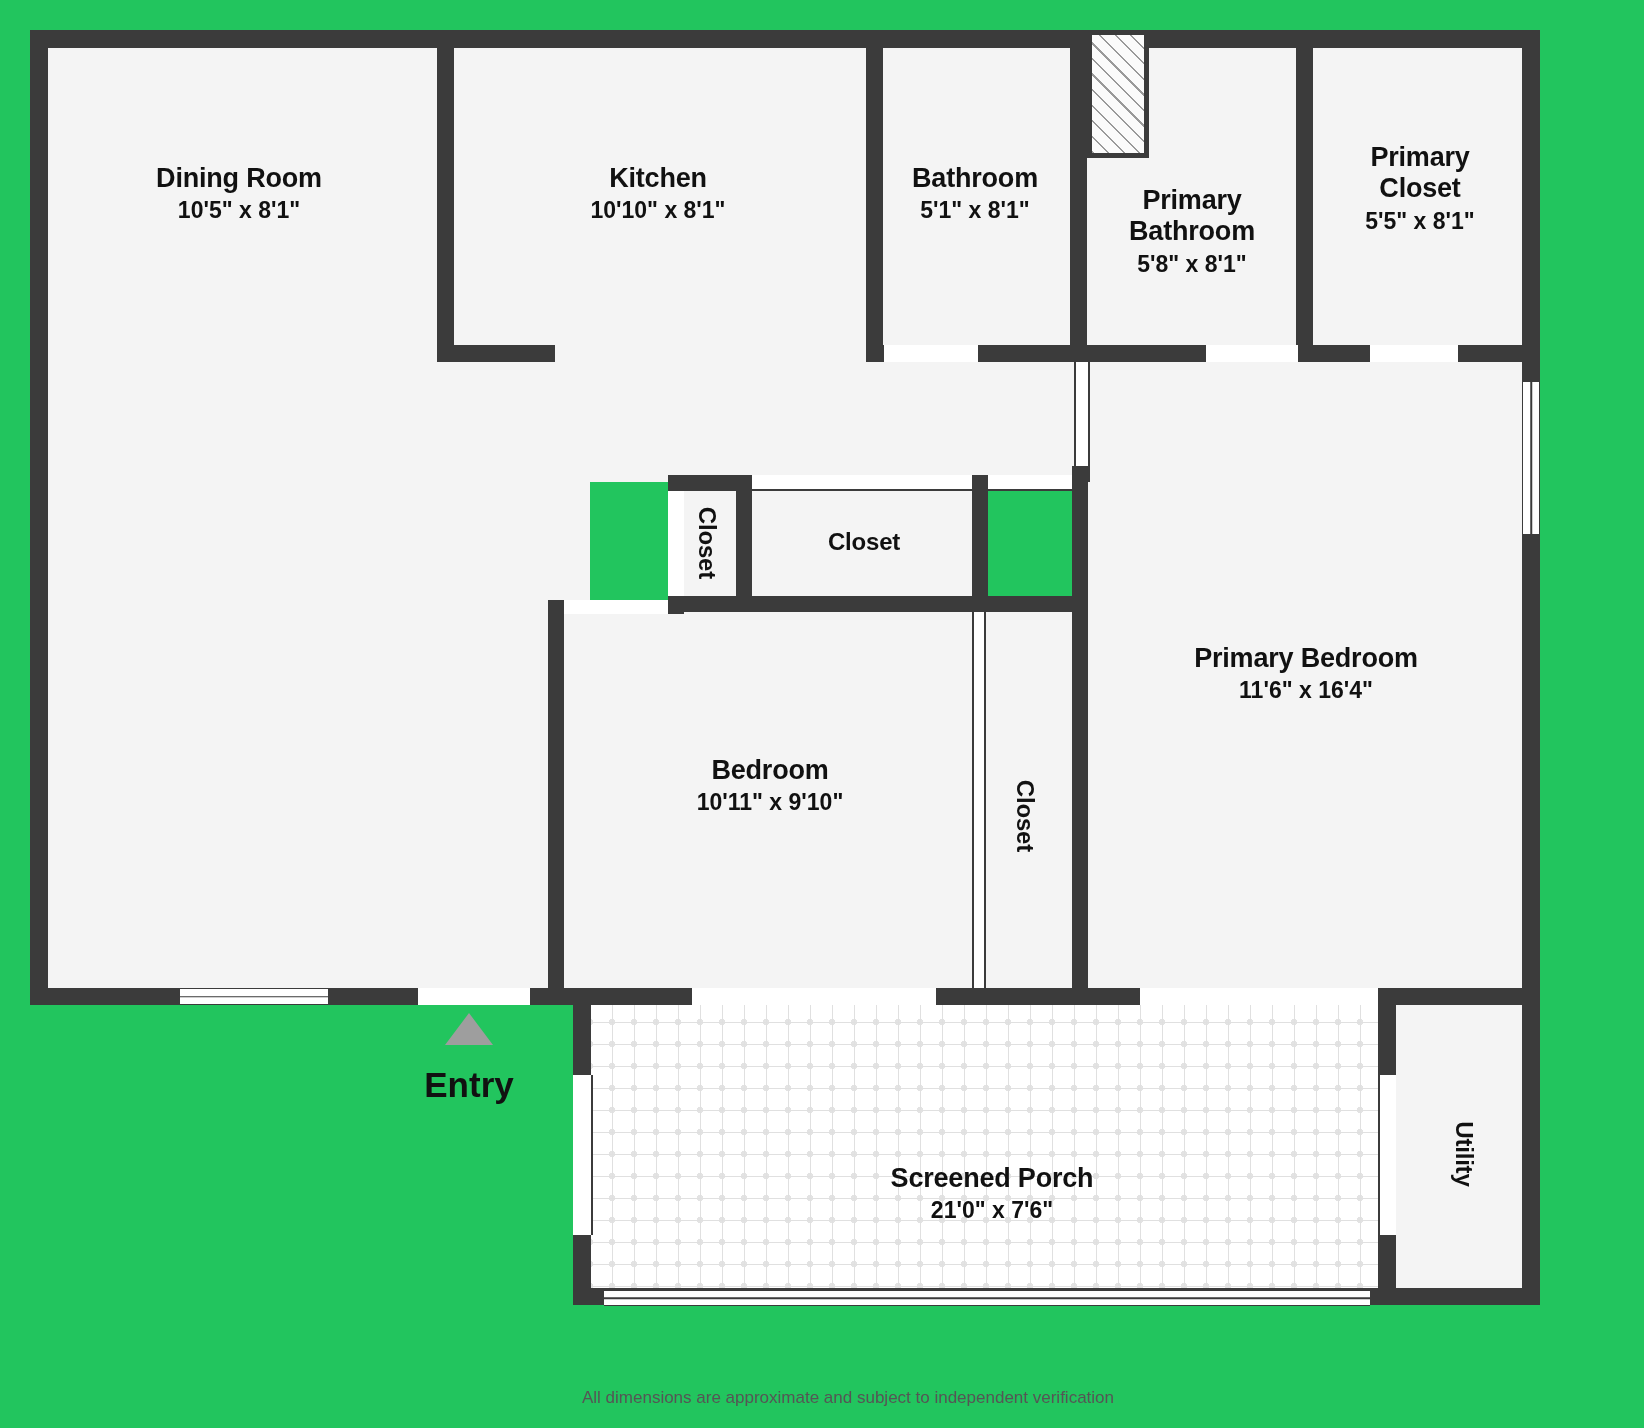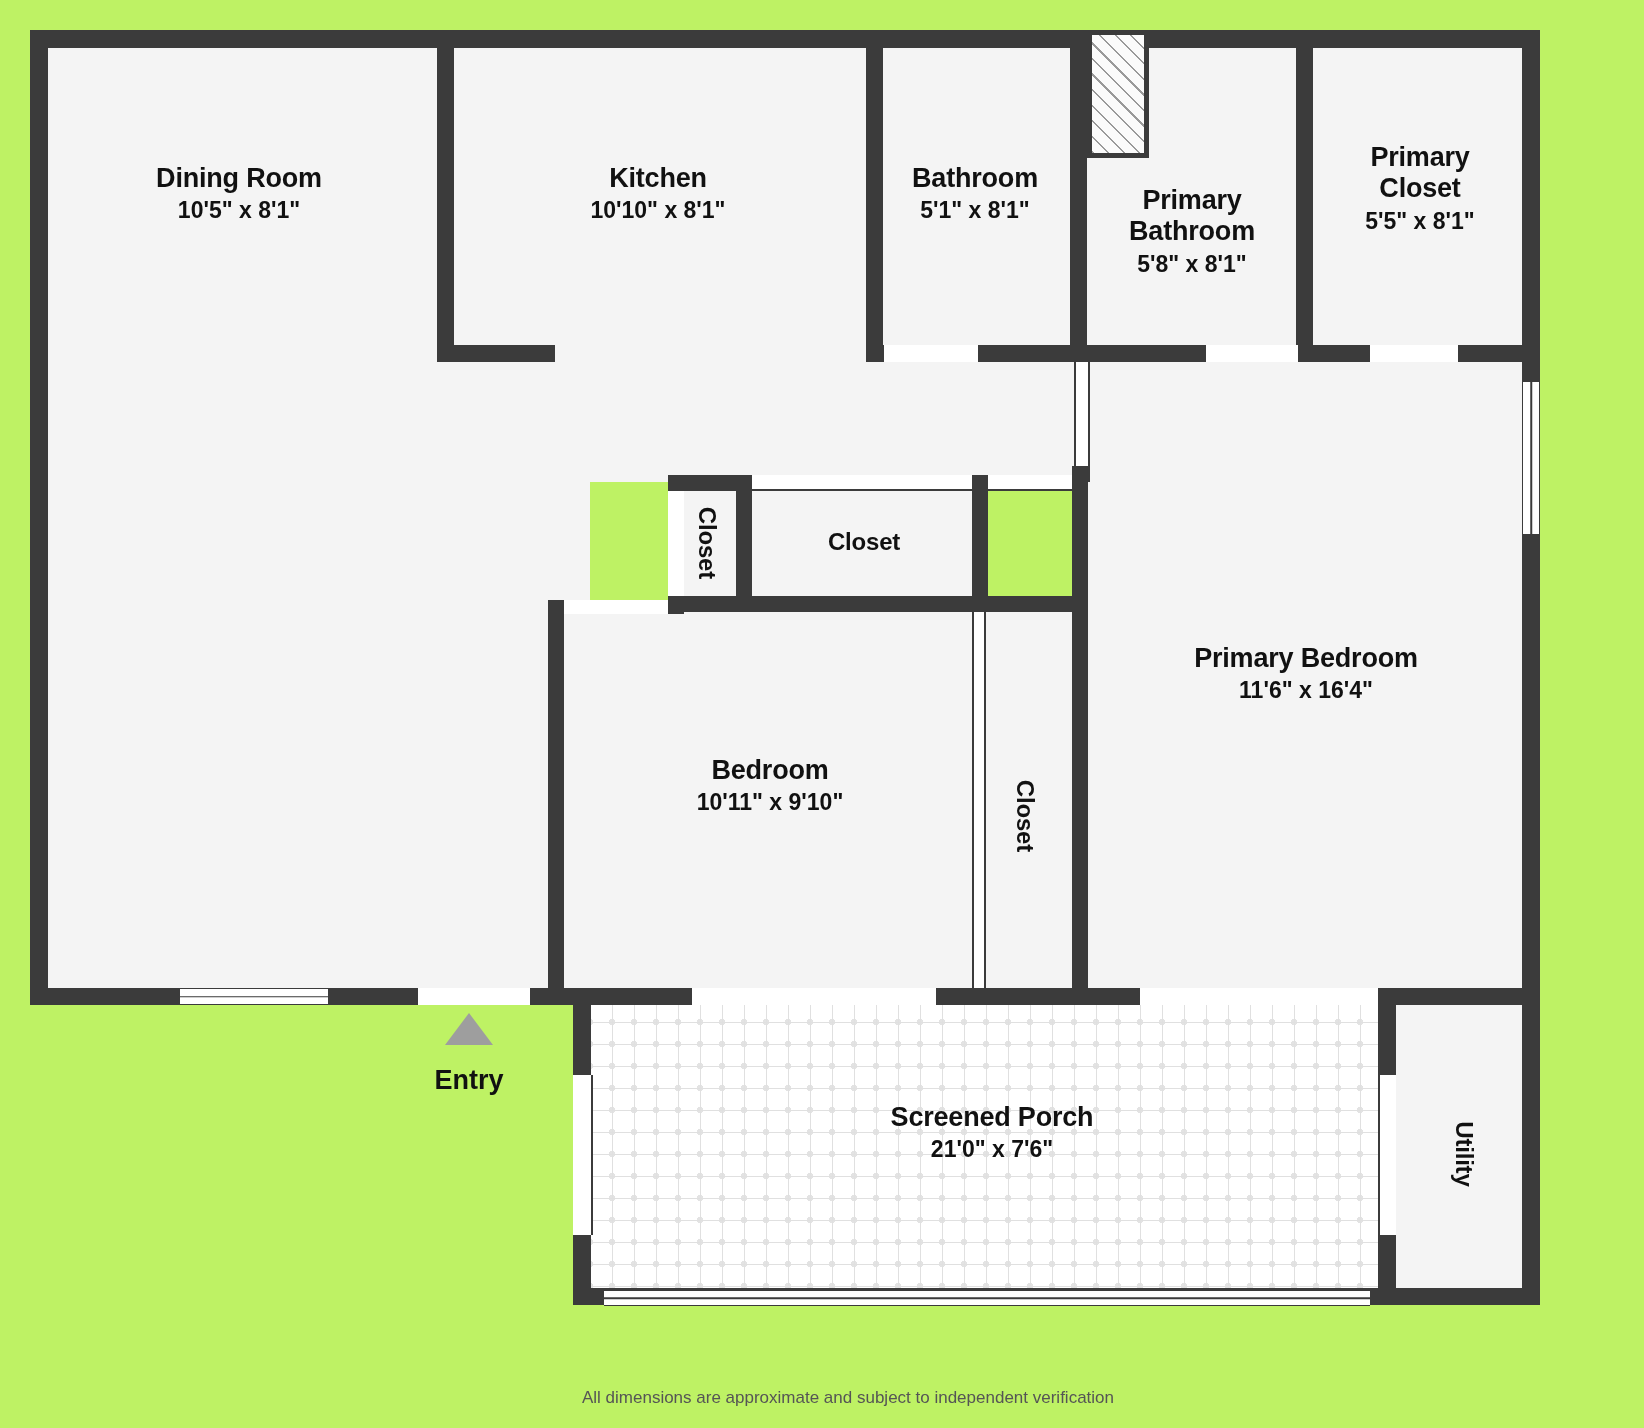--- a/index.html
+++ b/index.html
@@ -7,21 +7,21 @@
     padding: 0;
     background: #ffffff;
   }
   body {
     font-family: "Liberation Sans", sans-serif;
   }
   #page {
     position: relative;
     width: 1644px;
     height: 1428px;
-    background: #bef264;
+    background: #22c55e;
     overflow: hidden;
   }
 
   
   .room {
     position: absolute;
     background: #f4f4f4;
   }
   .porch {
     position: absolute;
@@ -131,21 +131,21 @@
   .entry-arrow {
     position: absolute;
     width: 0; height: 0;
     border-left: 24px solid transparent;
     border-right: 24px solid transparent;
     border-bottom: 32px solid #9e9e9e;
   }
   .entry-label {
     position: absolute;
     font-weight: 700;
-    font-size: 27px;
+    font-size: 35px;
     color: #111111;
     text-align: center;
     white-space: nowrap;
   }
 
   
   .footer {
     position: absolute;
     width: 100%;
     text-align: center;
@@ -294,21 +294,21 @@
   <div class="label" style="left:570px; top:755px; width:400px;">
     <span class="name">Bedroom</span>
     <span class="dims">10'11" x 9'10"</span>
   </div>
 
   <div class="label" style="left:1106px; top:643px; width:400px;">
     <span class="name">Primary Bedroom</span>
     <span class="dims">11'6" x 16'4"</span>
   </div>
 
-  <div class="label" style="left:792px; top:1102px; width:400px;">
+  <div class="label" style="left:792px; top:1163px; width:400px;">
     <span class="name">Screened Porch</span>
     <span class="dims">21'0" x 7'6"</span>
   </div>
 
   <div class="label small" style="left:714px; top:528px; width:300px;">
     <span class="name">Closet</span>
   </div>
 
   <div class="label small rot" style="left:637px; top:529px; width:140px;">
     <span class="name">Closet</span>

